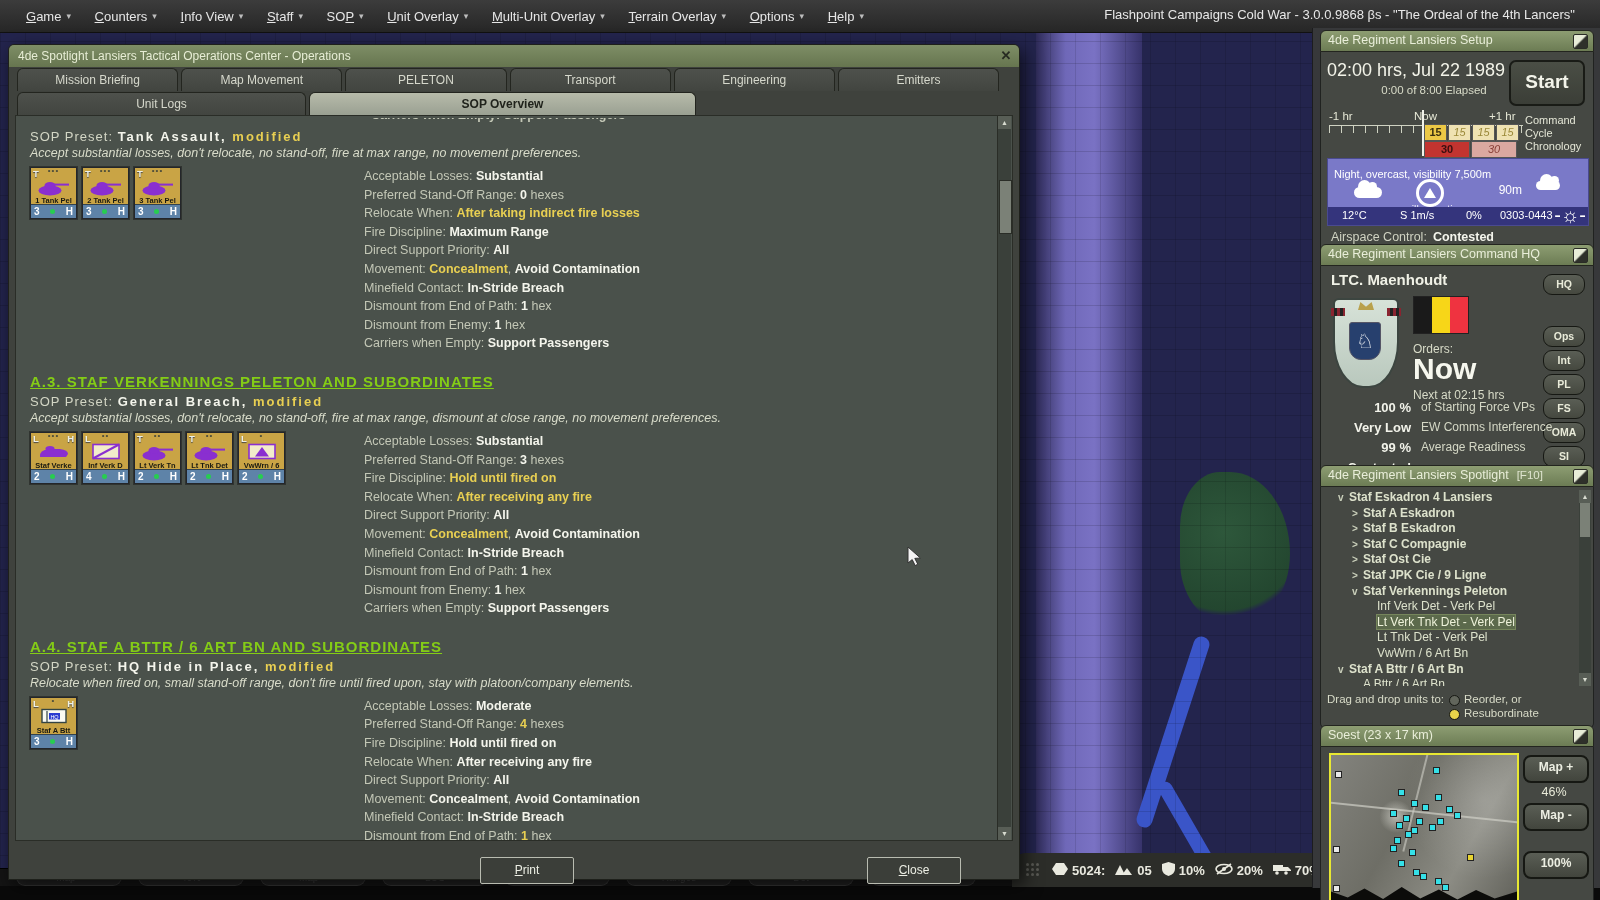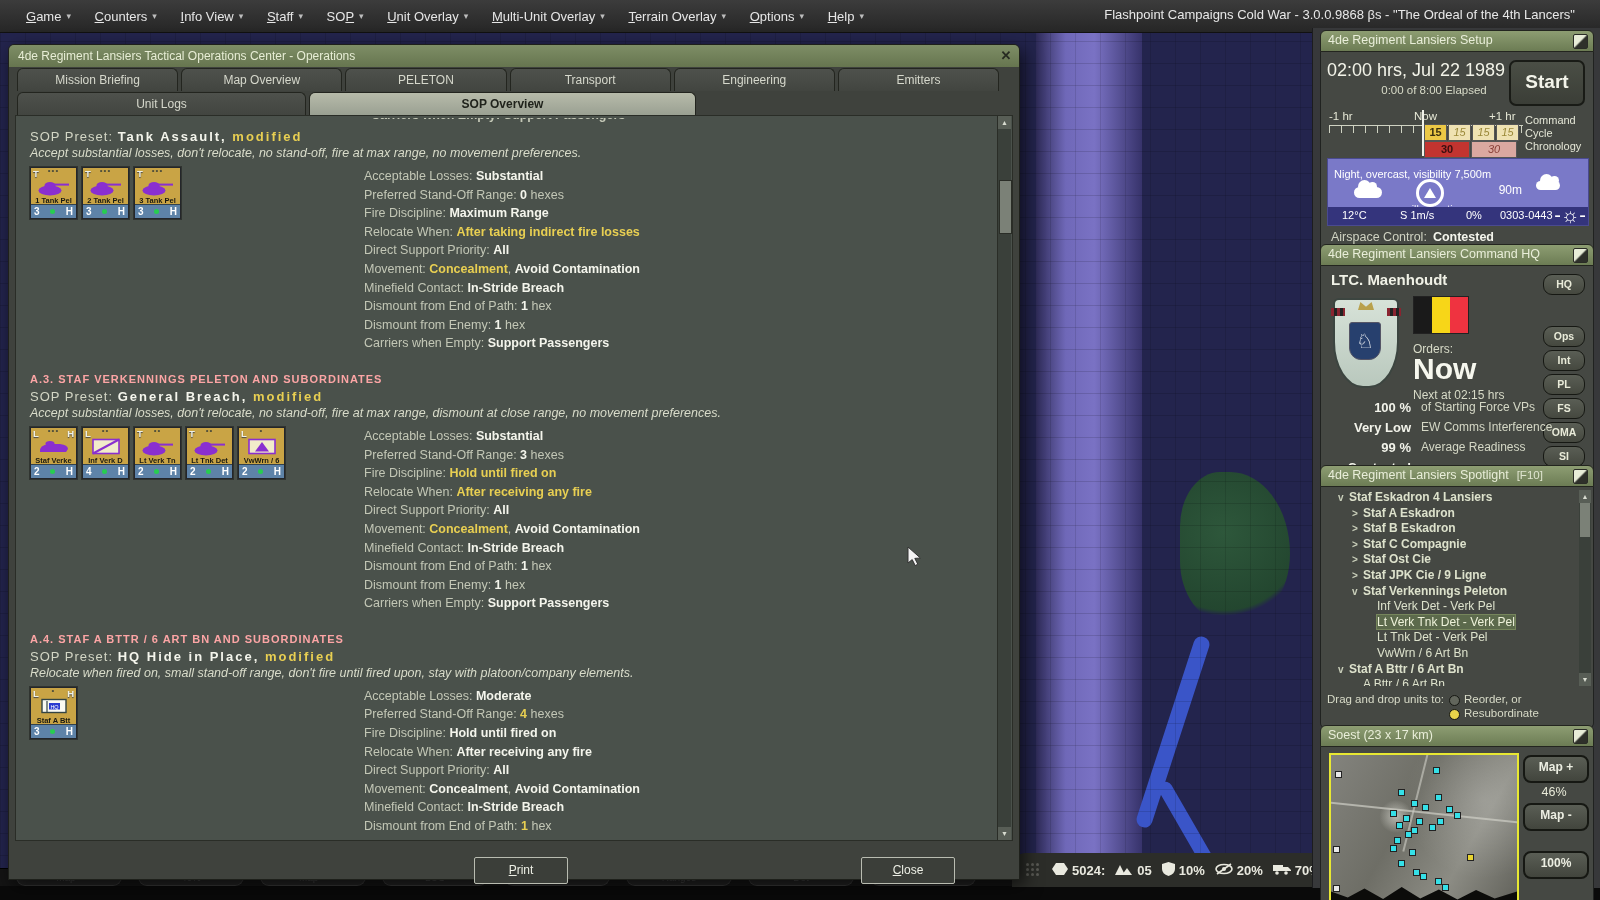--- a/index.html
+++ b/index.html
@@ -48,21 +48,21 @@
   #tab-row2 .tab:nth-child(1){flex:0 0 287px;}
   #tab-row2 .tab:nth-child(2){flex:0 0 385px;}
   #tab-row2 .tab:nth-child(3){flex:1;}
   #d-content{position:absolute;left:6px;right:6px;top:70px;bottom:38px;background:#4a514b;border:1px solid #2a2d27;
     overflow:hidden;padding:2px 30px 0 14px;box-sizing:border-box;}
   #d-scroll{position:absolute;right:8px;top:71px;bottom:39px;width:13px;background:#3a403a;border-left:1px solid #2a2d27;}
   .sc-btn{position:absolute;left:0;width:13px;height:13px;background:#585e56;color:#d8dcd0;font-size:7px;text-align:center;line-height:13px;}
   #d-scroll .thumb{position:absolute;left:1px;top:64px;width:11px;height:52px;background:#7b8177;border:1px solid #2a2d27;}
   .top-sliver{height:7px;overflow:hidden;position:relative;}
   .top-sliver span{position:absolute;left:341px;top:-10px;font-size:12.5px;font-weight:bold;color:#c3c7b6;}
-  .sec-heading{font-size:11px;font-weight:bold;letter-spacing:1px;color:#fca5a5;margin:20px 0 4px 0;}
+  .sec-heading{font-size:15px;font-weight:bold;letter-spacing:1px;color:#84cc16;text-decoration:underline;margin:20px 0 4px 0;}
   .preset-line{font-size:13px;letter-spacing:1px;color:#d3d6c5;margin:4px 0 2px 0;}
   .preset-line .pv{font-weight:bold;color:#f4f5ec;letter-spacing:2px;}
   .preset-line .pm{font-weight:bold;color:#e8cf52;letter-spacing:2px;}
   .sec-desc{font-style:italic;font-size:12.5px;color:#d9dcca;margin:2px 0 7px 0;}
   .sec-body{display:flex;align-items:flex-start;}
   .counters{flex:0 0 334px;display:flex;gap:5px;flex-wrap:wrap;}
   .settings{flex:1;}
   .set-row{font-size:12.5px;line-height:18.6px;color:#c3c7b6;}
   .s-b{font-weight:bold;color:#f4f5ec;}
   .s-m{font-weight:bold;color:#e8cf52;}
@@ -70,21 +70,21 @@
   
   .counter{width:45px;height:50px;background:#c9a445;border:1px solid #24262a;box-shadow:0 0 0 1px rgba(0,0,0,.35);position:relative;}
   .c-tl{position:absolute;top:0;left:2px;font-size:9.5px;font-weight:bold;color:#eef0e6;text-shadow:0 1px 1px #444;}
   .c-tr{position:absolute;top:0;right:2px;font-size:9.5px;font-weight:bold;color:#eef0e6;text-shadow:0 1px 1px #444;}
   .c-dots{position:absolute;top:-2px;left:50%;transform:translateX(-50%);font-size:8px;letter-spacing:1px;color:#4c4c3a;}
   .c-sym{position:absolute;top:9px;left:0;right:0;height:20px;display:flex;justify-content:center;align-items:center;}
   .c-name{position:absolute;bottom:13px;left:0;right:0;text-align:center;font-size:7.5px;font-weight:bold;color:#191911;white-space:nowrap;}
   .c-bot{position:absolute;bottom:0;left:0;right:0;height:13px;background:#5e83a8;border-top:1px solid #32424f;
     display:flex;align-items:center;justify-content:space-between;padding:0 3px;font-size:10px;font-weight:bold;color:#fff;}
   .c-dot{width:5px;height:5px;border-radius:50%;background:#27cd50;}
-  #d-buttons{position:absolute;left:5px;right:0;bottom:0;height:29px;}
+  #d-buttons{position:absolute;left:11px;right:0;bottom:0;height:29px;}
   .d-btn{position:absolute;top:7px;width:92px;height:25px;background:#3b3e39;border:1px solid #b9bcb1;border-radius:2px;
     color:#eceee4;font-size:12px;text-align:center;line-height:24px;}
   #btn-print{left:460px;}  #btn-close{left:847px;}
   
   #sidebar{position:absolute;left:1312px;top:28px;width:288px;height:860px;background:#37383a;border-left:1px solid #1c1c1e;}
   .panel{position:absolute;left:7px;width:274px;background:#44474200;}
   .p-head{height:20px;background:linear-gradient(#8d9d72,#6c7c54);border:1px solid #23251f;border-radius:6px 6px 0 0;
     color:#e9eed9;font-size:12.5px;line-height:19px;padding:0 7px;position:relative;}
   .p-ico{position:absolute;right:5px;top:3px;width:13px;height:13px;border:1px solid #2a2c26;border-radius:2px;
     background:linear-gradient(135deg,#e8edd8 0%,#e8edd8 45%,#2e302a 55%);}
@@ -291,26 +291,26 @@
           <path d="M10 4 h5 l3 3 v1 h-8 z" fill="#e9e9df"></path>
           <circle cx="4" cy="10" r="1.8" fill="#e9e9df"></circle>
           <circle cx="13" cy="10" r="1.8" fill="#e9e9df"></circle>
         </svg></span>
       <span>70%</span>
     </div>
   </div>
 
 <div id="dialog">
   <div id="d-title">
-    <span>4de Regiment Lansiers Tactical Operations Center - Operations</span>
+    <span>4de Spotlight Lansiers Tactical Operations Center - Operations</span>
     <div id="d-close">✕</div>
   </div>
   <div class="tab-row" id="tab-row1">
       <div class="tab">Mission Briefing</div>
-      <div class="tab">Map Overview</div>
+      <div class="tab">Map Movement</div>
       <div class="tab">PELETON</div>
       <div class="tab">Transport</div>
       <div class="tab">Engineering</div>
       <div class="tab">Emitters</div>
     </div>
   <div class="tab-row" id="tab-row2">
       <div class="tab">Unit Logs</div>
       <div class="tab active">SOP Overview</div>
     </div>
   <div id="d-content">
@@ -371,22 +371,22 @@
                 <span class="c-bot">
                   <b>3</b>
                   <i class="c-dot"></i>
                   <b>H</b>
                 </span>
               </div>
             </div>
             <div class="settings">
               <div class="set-row"><span class="set-label">Acceptable Losses: </span><span class="s-b">Substantial</span></div>
               <div class="set-row"><span class="set-label">Preferred Stand-Off Range: </span><span class="s-b">0</span><span class="s-p"> hexes</span></div>
+              <div class="set-row"><span class="set-label">Relocate When: </span><span class="s-m">After taking indirect fire losses</span></div>
               <div class="set-row"><span class="set-label">Fire Discipline: </span><span class="s-b">Maximum Range</span></div>
-              <div class="set-row"><span class="set-label">Relocate When: </span><span class="s-m">After taking indirect fire losses</span></div>
               <div class="set-row"><span class="set-label">Direct Support Priority: </span><span class="s-b">All</span></div>
               <div class="set-row"><span class="set-label">Movement: </span><span class="s-m">Concealment</span><span class="s-p">, </span><span class="s-b">Avoid Contamination</span></div>
               <div class="set-row"><span class="set-label">Minefield Contact: </span><span class="s-b">In-Stride Breach</span></div>
               <div class="set-row"><span class="set-label">Dismount from End of Path: </span><span class="s-b">1</span><span class="s-p"> hex</span></div>
               <div class="set-row"><span class="set-label">Dismount from Enemy: </span><span class="s-b">1</span><span class="s-p"> hex</span></div>
               <div class="set-row"><span class="set-label">Carriers when Empty: </span><span class="s-b">Support Passengers</span></div>
             </div>
           </div>
         </div>
         <div class="section">

